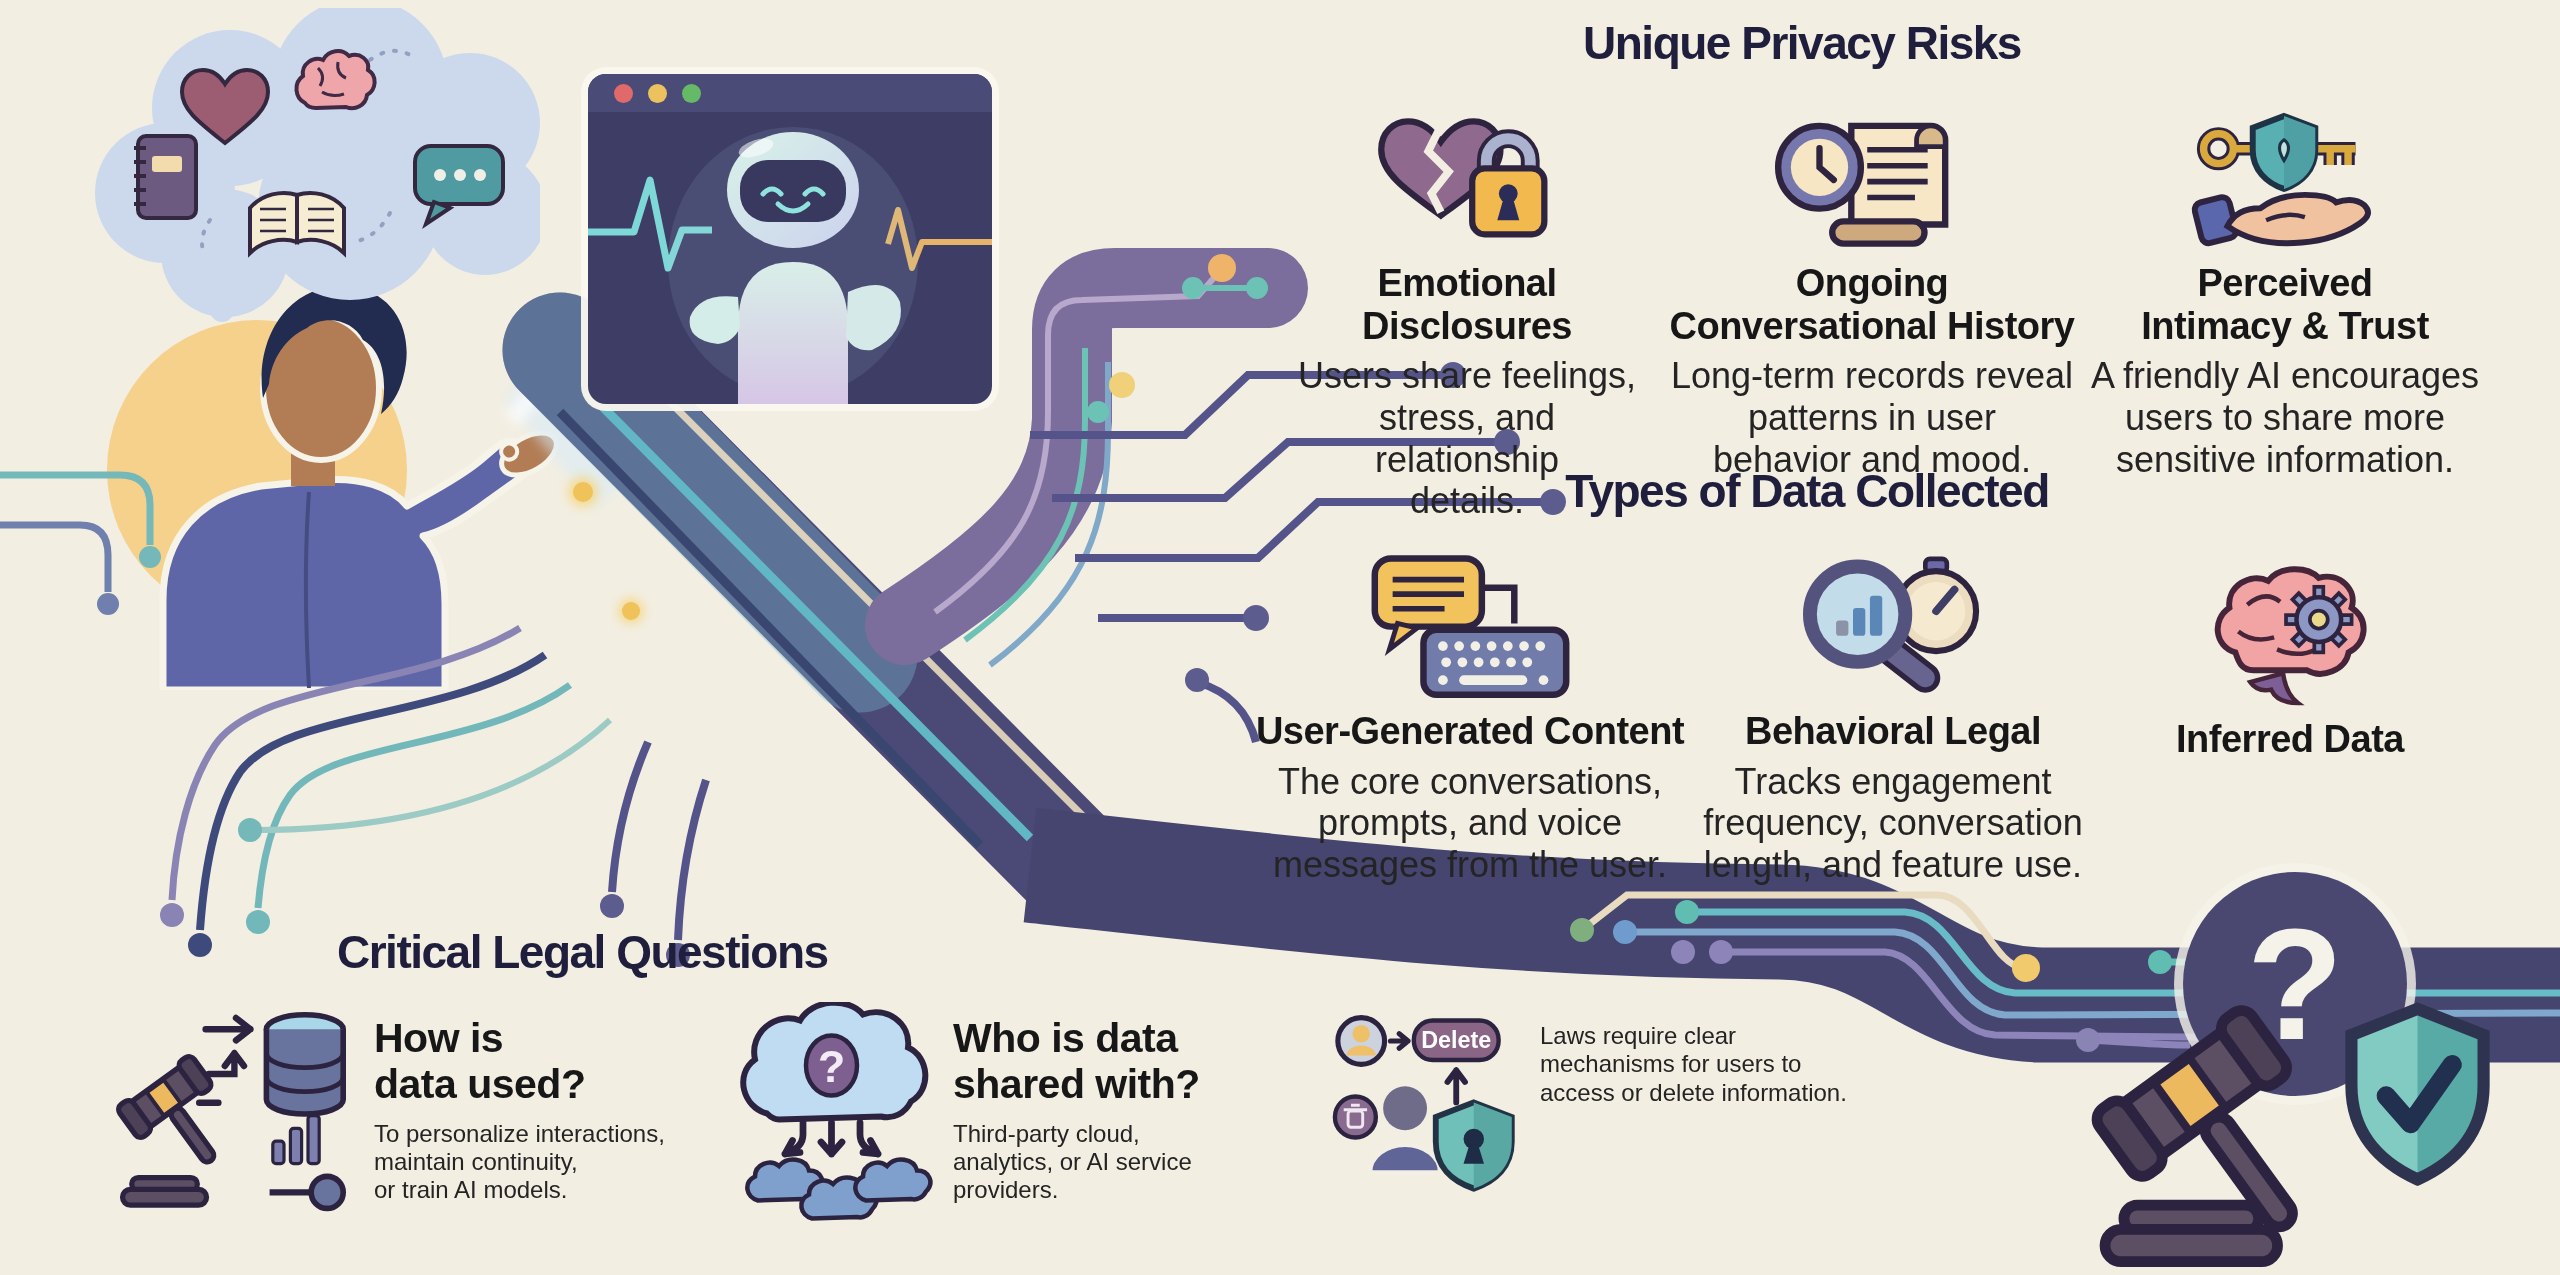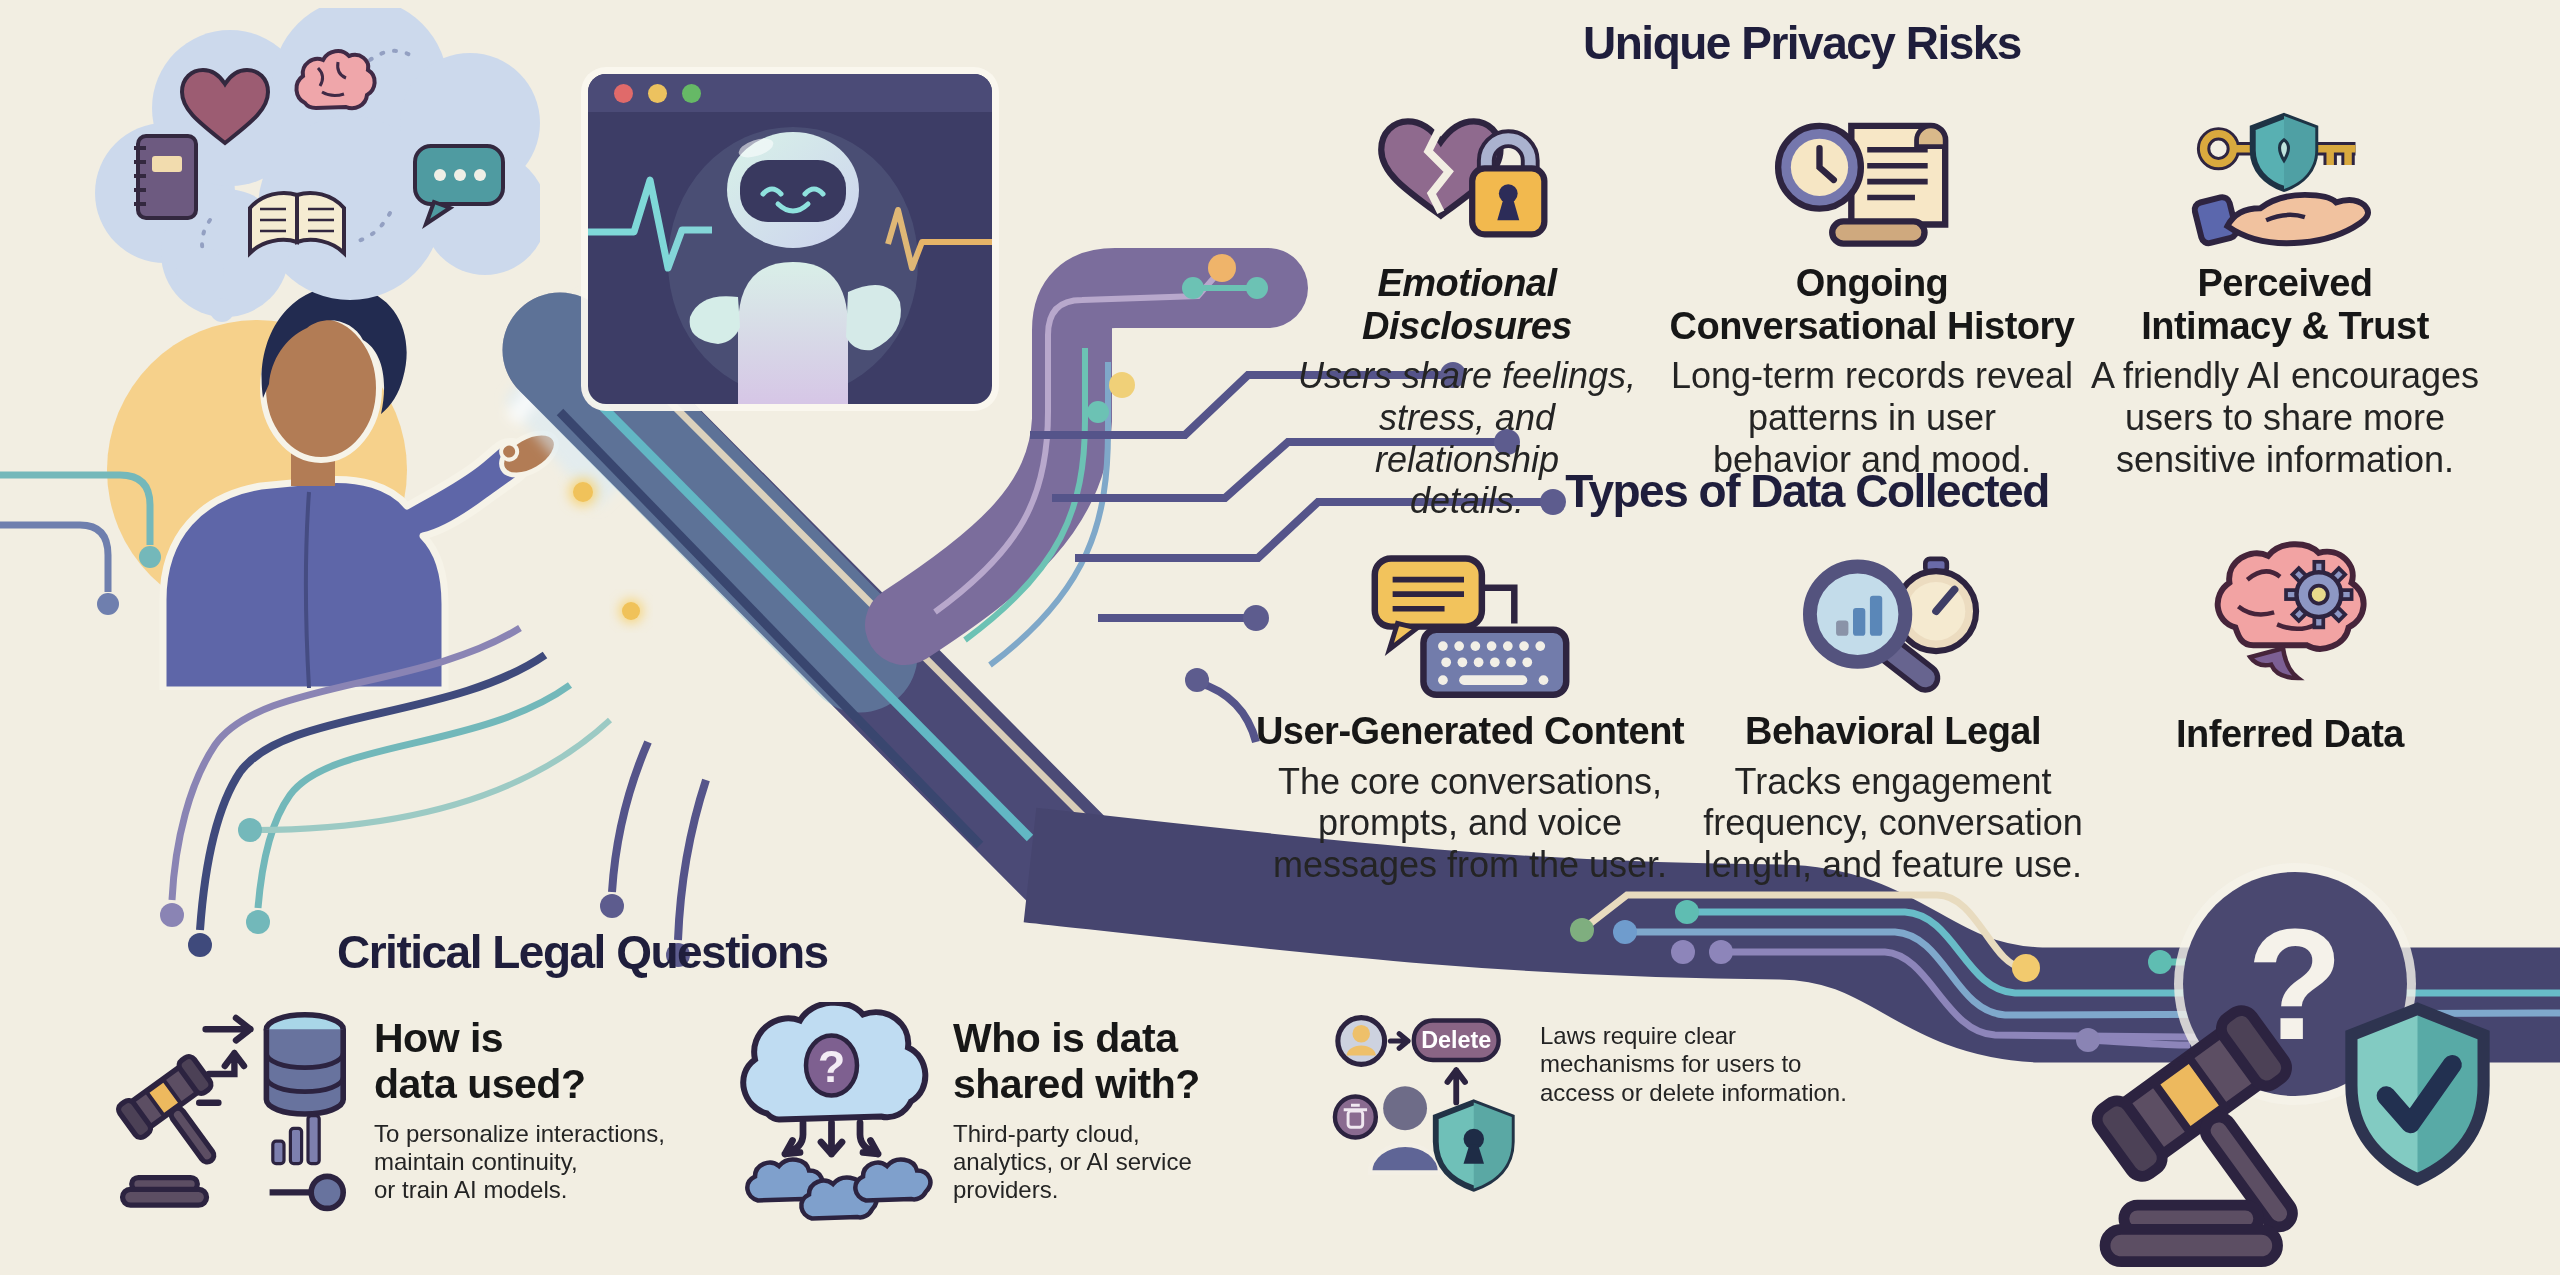--- a/index.html
+++ b/index.html
@@ -213,21 +213,21 @@
       <ellipse cx="205" cy="78" rx="66" ry="58" fill="url(#bothead)"></ellipse>
       <rect x="152" y="48" width="106" height="62" rx="28" fill="#39395f"></rect>
       <path d="M175 82 q9 -10 18 0 M217 82 q9 -10 18 0" stroke="#8fe2de" stroke-width="5" fill="none" stroke-linecap="round"></path>
       <path d="M190 92 q15 14 30 0" stroke="#8fe2de" stroke-width="5" fill="none" stroke-linecap="round"></path>
       <ellipse cx="168" cy="36" rx="18" ry="8" fill="rgba(255,255,255,0.55)" transform="rotate(-18 168 36)"></ellipse>
     </svg>
   </div>
 
   <div class="sec-title z4" style="left:1802px;top:16px;">Unique Privacy Risks</div>
 
-  <div class="col z4" style="left:1287px;top:108px;width:360px;font-style:italic;">
+  <div class="col z4" style="left:1287px;top:108px;width:360px;">
     <div class="icon-slot" style="height:142px;">
       <svg width="205" height="138" viewBox="0 0 130 88">
         <path d="M48 66 C26 50 10 39 10 24 C10 13 18 6 27 6 C36 6 43 12 48 19 C53 12 60 6 69 6
                  C78 6 86 13 86 24 C86 39 70 50 48 66 Z" fill="#8f6a8e" stroke="#2e2440" stroke-width="4"></path>
         <polyline points="48,9 40,25 53,38 42,52 48,64" stroke="#f2eee2" stroke-width="5" fill="none"></polyline>
         <path d="M77 38 v-7 a14 14 0 0 1 28 0 v7" stroke="#2e2440" stroke-width="12" fill="none"></path>
         <path d="M77 38 v-7 a14 14 0 0 1 28 0 v7" stroke="#aab2cf" stroke-width="7" fill="none"></path>
         <rect x="68" y="36" width="46" height="42" rx="8" fill="#f2b94e" stroke="#2e2440" stroke-width="4"></rect>
         <circle cx="91" cy="52" r="6" fill="#2c2c58"></circle>
         <path d="M88 55 l-4 14 h14 l-4 -14 z" fill="#2c2c58"></path>
@@ -337,21 +337,21 @@
           <rect x="50" y="28" width="8" height="26" rx="2" fill="#5a87b8"></rect>
         </g>
       </svg>
     </div>
     <div class="col-title">Behavioral Legal</div>
     <div class="col-desc">Tracks engagement
 frequency, conversation
 length, and feature use.</div>
   </div>
 
-  <div class="col z4" style="left:2070px;top:531px;width:440px;gap:20px;">
+  <div class="col z4" style="left:2070px;top:556px;width:440px;">
     <div class="icon-slot" style="height:150px;">
       <svg width="195" height="146" viewBox="0 0 130 98">
         <path d="M28 62 C14 58 12 40 24 32 C22 18 38 8 50 14 C58 4 76 4 84 12 C98 8 110 20 106 32
                  C118 40 116 56 104 62 C102 74 86 80 76 74 L40 74 C32 74 30 68 28 62 Z" fill="#f2a3a3" stroke="#46243a" stroke-width="4"></path>
         <path d="M36 30 q12 -10 22 -2 M30 48 q10 8 24 4 M56 60 q14 6 26 0" stroke="#46243a" stroke-width="3" fill="none"></path>
         <path d="M60 76 q2 14 10 20 q-14 0 -18 -9 q-9 2 -14 -5 z" fill="#7c5f94" stroke="#46243a" stroke-width="3"></path>
         <g transform="translate(84,40)">
           <g fill="#8d97c4" stroke="#2e2440" stroke-width="2.5">
             <rect x="-3" y="-22" width="6" height="9" transform="rotate(0)"></rect>
             <rect x="-3" y="-22" width="6" height="9" transform="rotate(45)"></rect>

